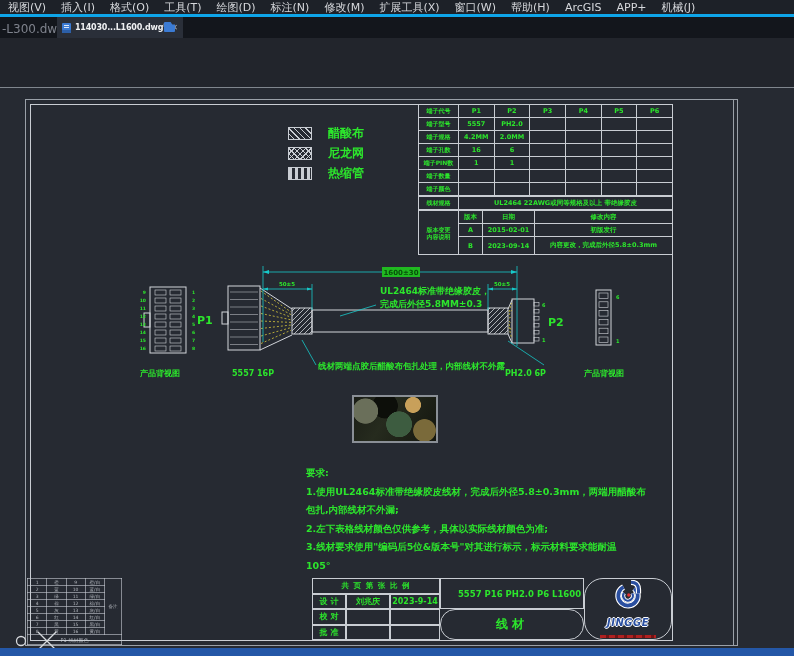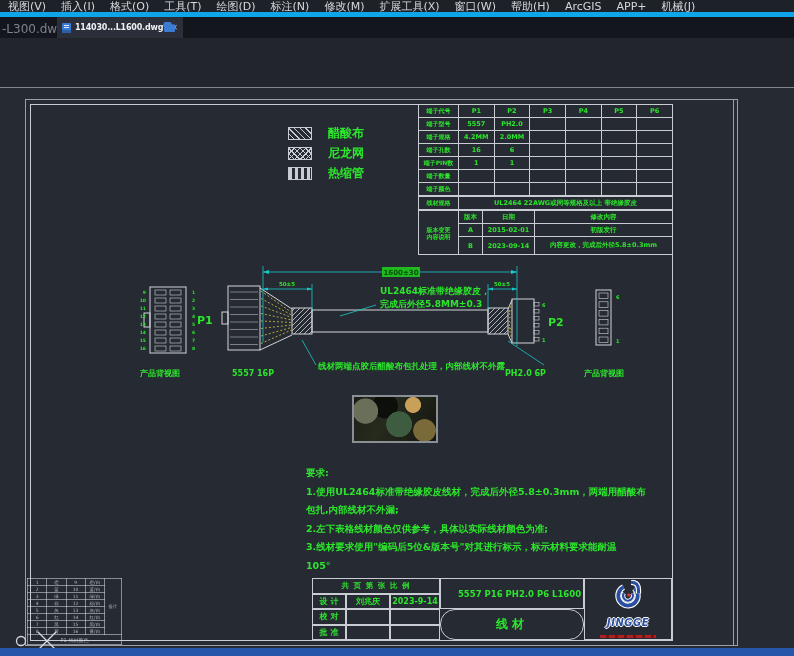--- a/index.html
+++ b/index.html
@@ -1,21 +1,21 @@
 <!DOCTYPE html>
 <html><head>
 <meta charset="utf-8">
 <style>
   html,body{margin:0;padding:0;background:#14161c;}
   #app{position:relative;width:794px;height:656px;overflow:hidden;
        font-family:"DejaVu Sans",sans-serif;background:#262a32;}
   .abs{position:absolute;}
   
   .menubar{left:0;top:0;width:794px;height:17px;background:#1d2128;display:flex;align-items:center;
-           gap:15px;padding-left:8px;box-sizing:border-box;border-bottom:5px solid #0ea5e9;}
+           gap:15px;padding-left:8px;box-sizing:border-box;border-bottom:3px solid #0ea5e9;}
   .menu-item{font-size:11px;color:#d6d8dc;white-space:nowrap;cursor:default;}
   .tabbar{left:0;top:17px;width:794px;height:21px;background:#13161c;}
   .tab-partial{position:absolute;left:2px;top:5px;font-size:12px;color:#7e828c;}
   .tab-active{position:absolute;left:57px;top:0;height:21px;background:#2a2f39;display:flex;
               align-items:center;padding:0 5px;gap:4px;border-top:1px solid #3a4welcome050;}
   .tab-label{font-size:8px;font-weight:bold;color:#f0f1f3;letter-spacing:-0.2px;white-space:nowrap;}
   .tab-close{font-size:8px;color:#aeb2ba;}
   .file-icon{width:9px;height:10px;background:#3b7bd4;border-radius:1px;
              box-shadow:inset 0 -3px 0 #2c5fa8;position:relative;}
   .file-icon::after{content:"";position:absolute;left:2px;top:2px;width:5px;height:1px;background:#dce8f8;box-shadow:0 2px 0 #dce8f8;}
@@ -59,21 +59,21 @@
       radial-gradient(circle at 38% 20%,#0d0f0a 0 20%,transparent 21%),
       linear-gradient(120deg,#1a1d16,#262b1e 40%,#14160f);}
   
   .tblock{left:312px;top:490px;width:360px;height:62px;display:grid;
           grid-template-columns:34px 44px 50px 144px 88px;grid-template-rows:repeat(4,15.5px);}
   .tb-cell{border:0.5px solid #c9cdd3;color:#2ce52c;font-weight:bold;display:flex;
            align-items:center;justify-content:center;font-size:8px;overflow:hidden;white-space:nowrap;}
   .tb-head{grid-column:1/4;font-size:7.5px;letter-spacing:1px;}
   .tb-part{grid-column:4;grid-row:1/3;font-size:8.5px;padding-left:15px;}
   .tb-name{grid-column:4;grid-row:3/5;font-size:12px;letter-spacing:4px;border-radius:15px;}
-  .tb-logo{grid-column:5;grid-row:1/5;flex-direction:column;justify-content:center;gap:7px;}
+  .tb-logo{grid-column:5;grid-row:1/5;flex-direction:column;justify-content:center;gap:7px;border-radius:19px;}
   .logo-text{font-size:10px;font-weight:bold;font-style:italic;color:#2a4fa0;letter-spacing:0.5px;
              text-shadow:-1px 0 #fff,1px 0 #fff,0 -1px #fff,0 1px #fff;}
   .logo-strip{width:56px;height:3px;background:repeating-linear-gradient(90deg,#b02020 0 6px,#701414 6px 9px);}
   
   .ctable{left:27px;top:490px;}
   .ctable table{border-collapse:collapse;table-layout:fixed;width:95px;}
   .ctable td{border:0.5px solid rgba(200,205,211,.6);color:rgba(210,214,220,.8);font-size:4.5px;
              height:6px;text-align:center;padding:0;overflow:hidden;white-space:nowrap;}
   .ctable td.cap{height:9px;font-size:5px;}
   svg text{font-family:"DejaVu Sans",sans-serif;font-weight:bold;}

